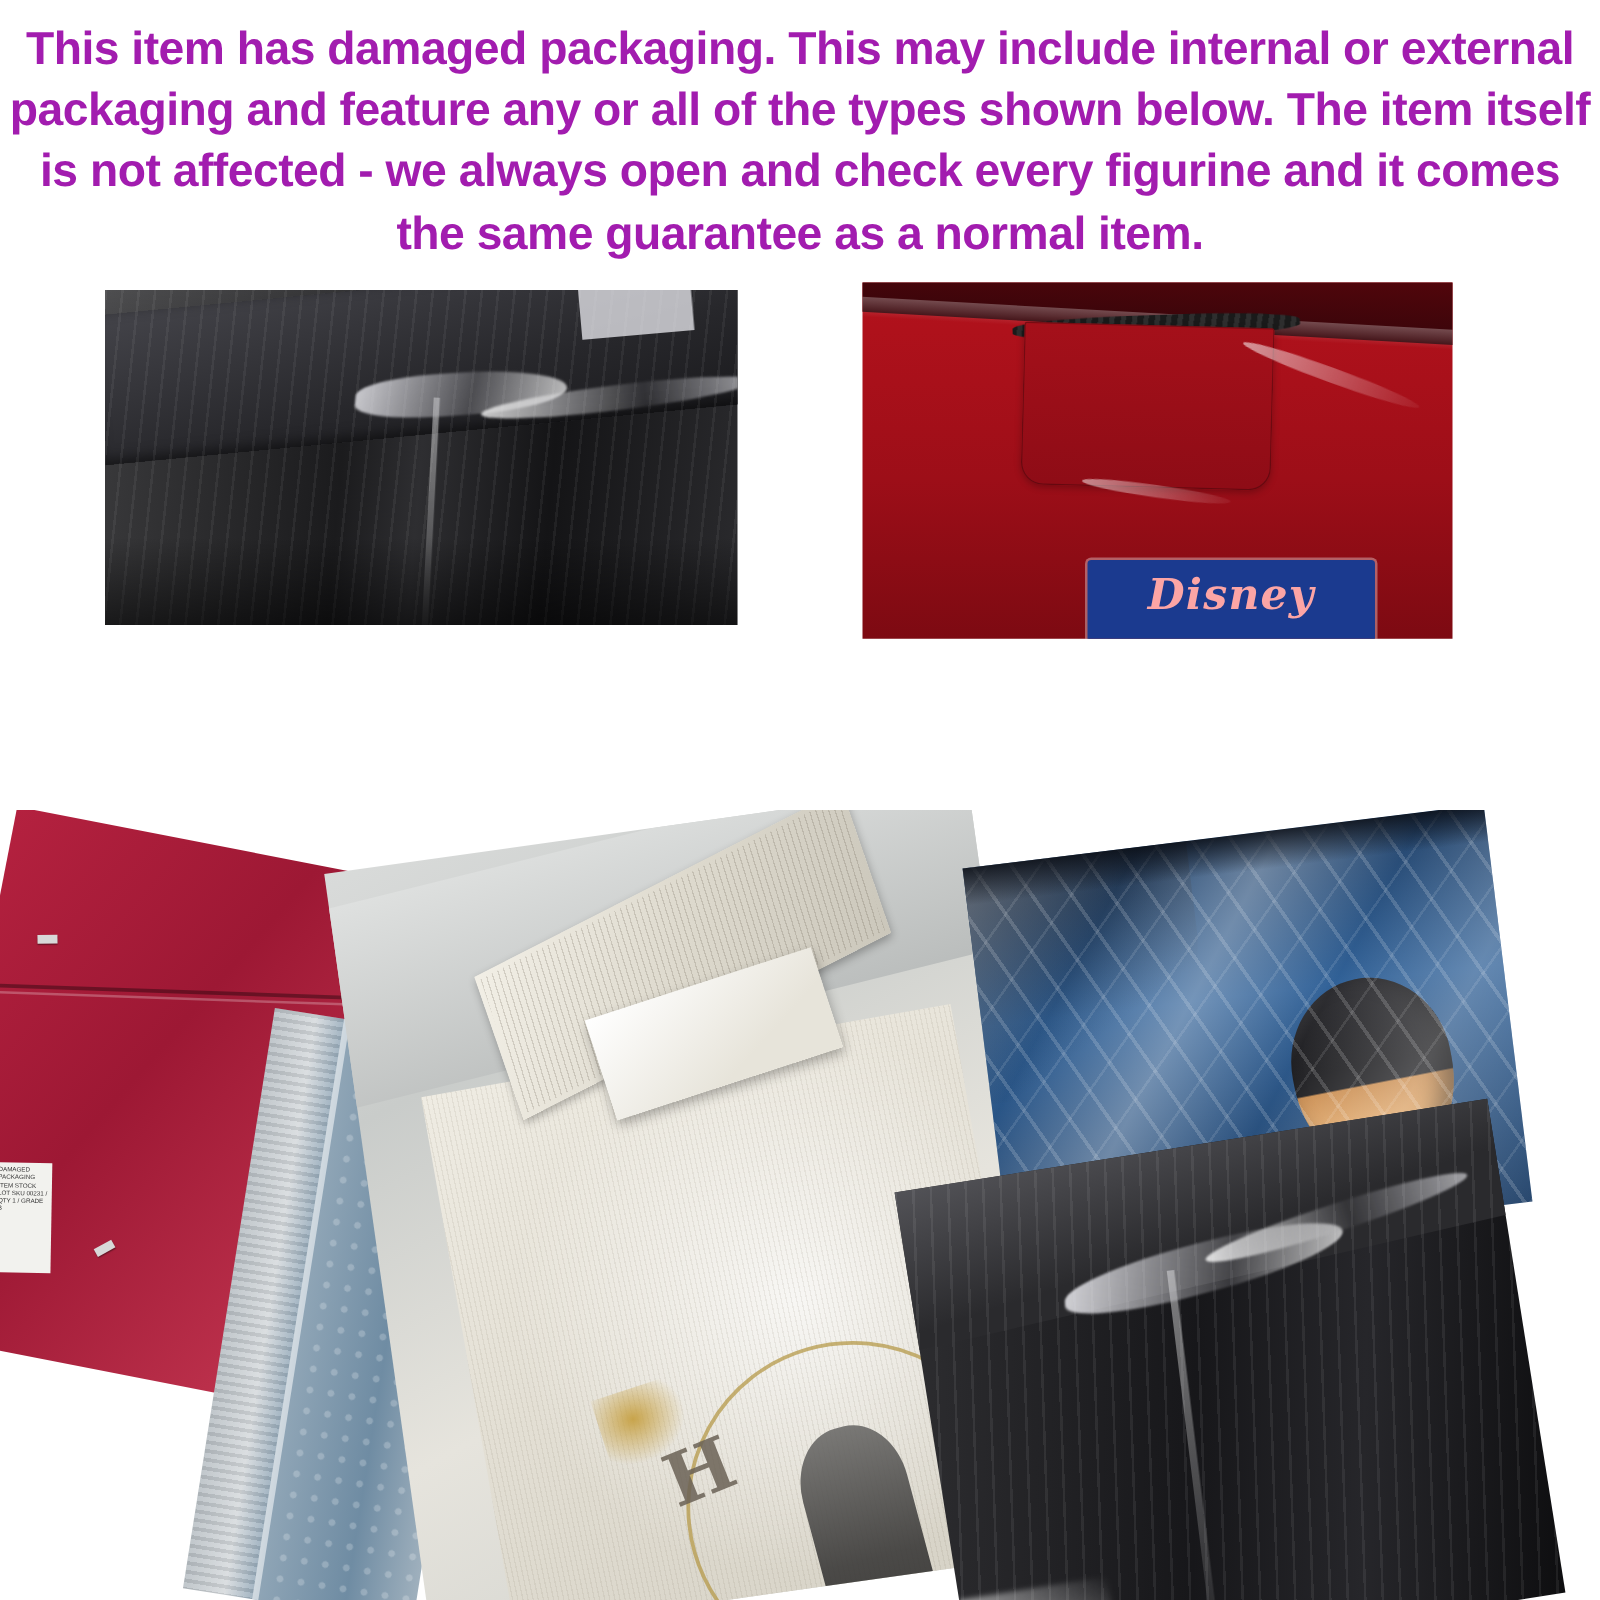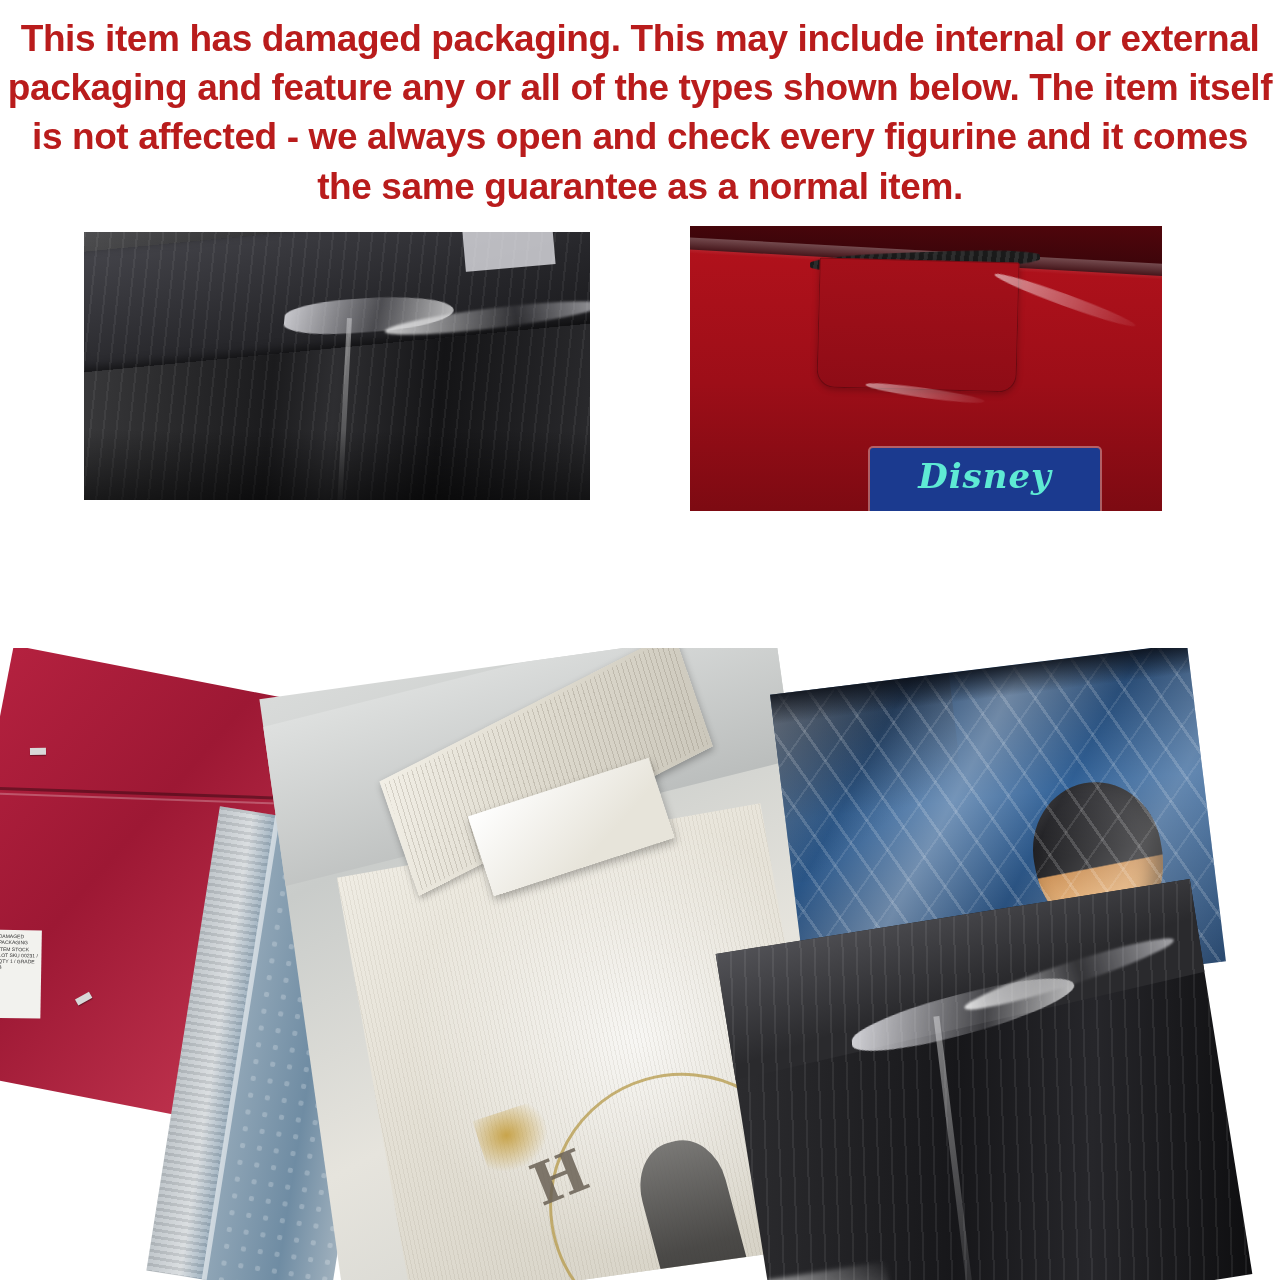--- a/index.html
+++ b/index.html
@@ -25,21 +25,21 @@
   
   .headline {
     position: absolute;
     left: 0;
     top: 14px;
     width: 1280px;
     text-align: center;
     font-size: 37px;
     line-height: 1.33;
     font-weight: 700;
-    color: #b91c1c;
+    color: #a21caf;
     letter-spacing: -0.4px;
     padding: 0 4px;
     box-sizing: border-box;
   }
   .subline {
     position: absolute;
     left: 0;
     top: 550px;
     width: 1280px;
     text-align: center;
@@ -192,21 +192,21 @@
     left: 180px; top: 222px;
     width: 230px; height: 66px;
     background: #1b3a8f;
     border-radius: 3px;
     box-shadow: 0 0 0 2px rgba(255,255,255,0.35);
   }
   .rbf-disney span {
     position: absolute;
     left: 0; right: 0; top: 8px;
     text-align: center;
-    color: #5eead4;
+    color: #fca5a5;
     font-family: "DejaVu Serif", serif;
     font-style: italic;
     font-weight: 700;
     font-size: 34px;
     letter-spacing: 1px;
   }
 
   
   .collage {
     position: absolute;

